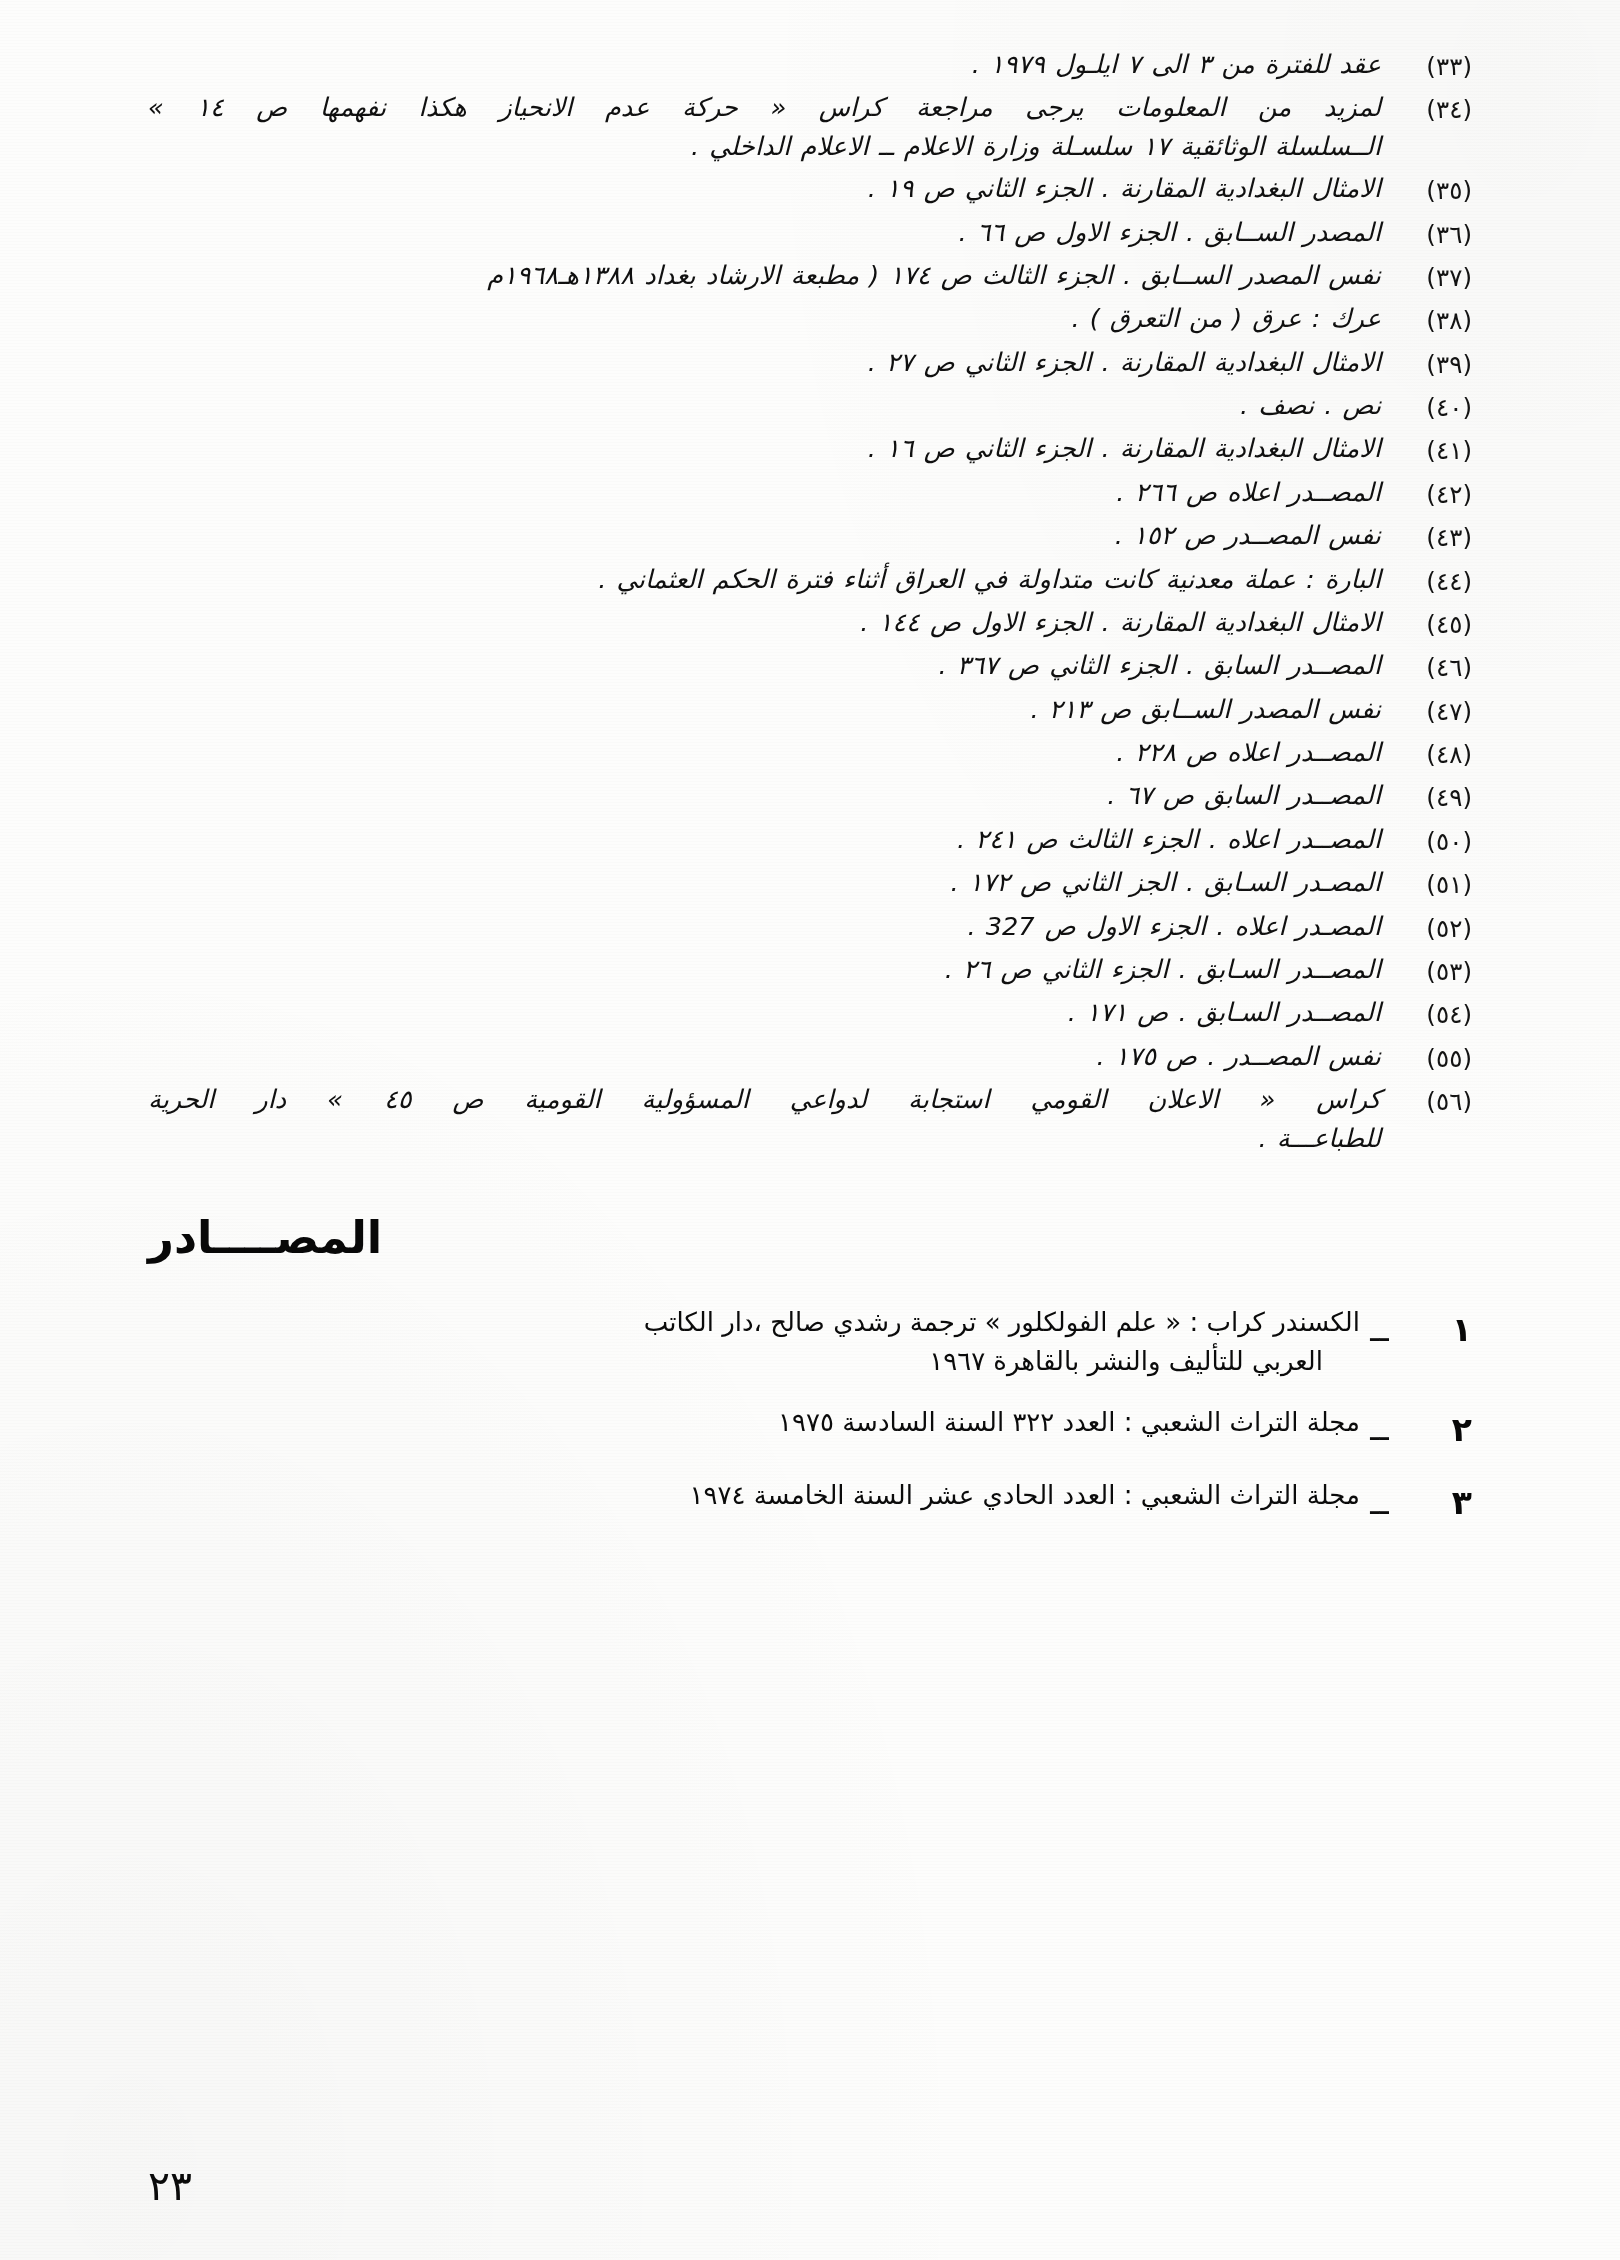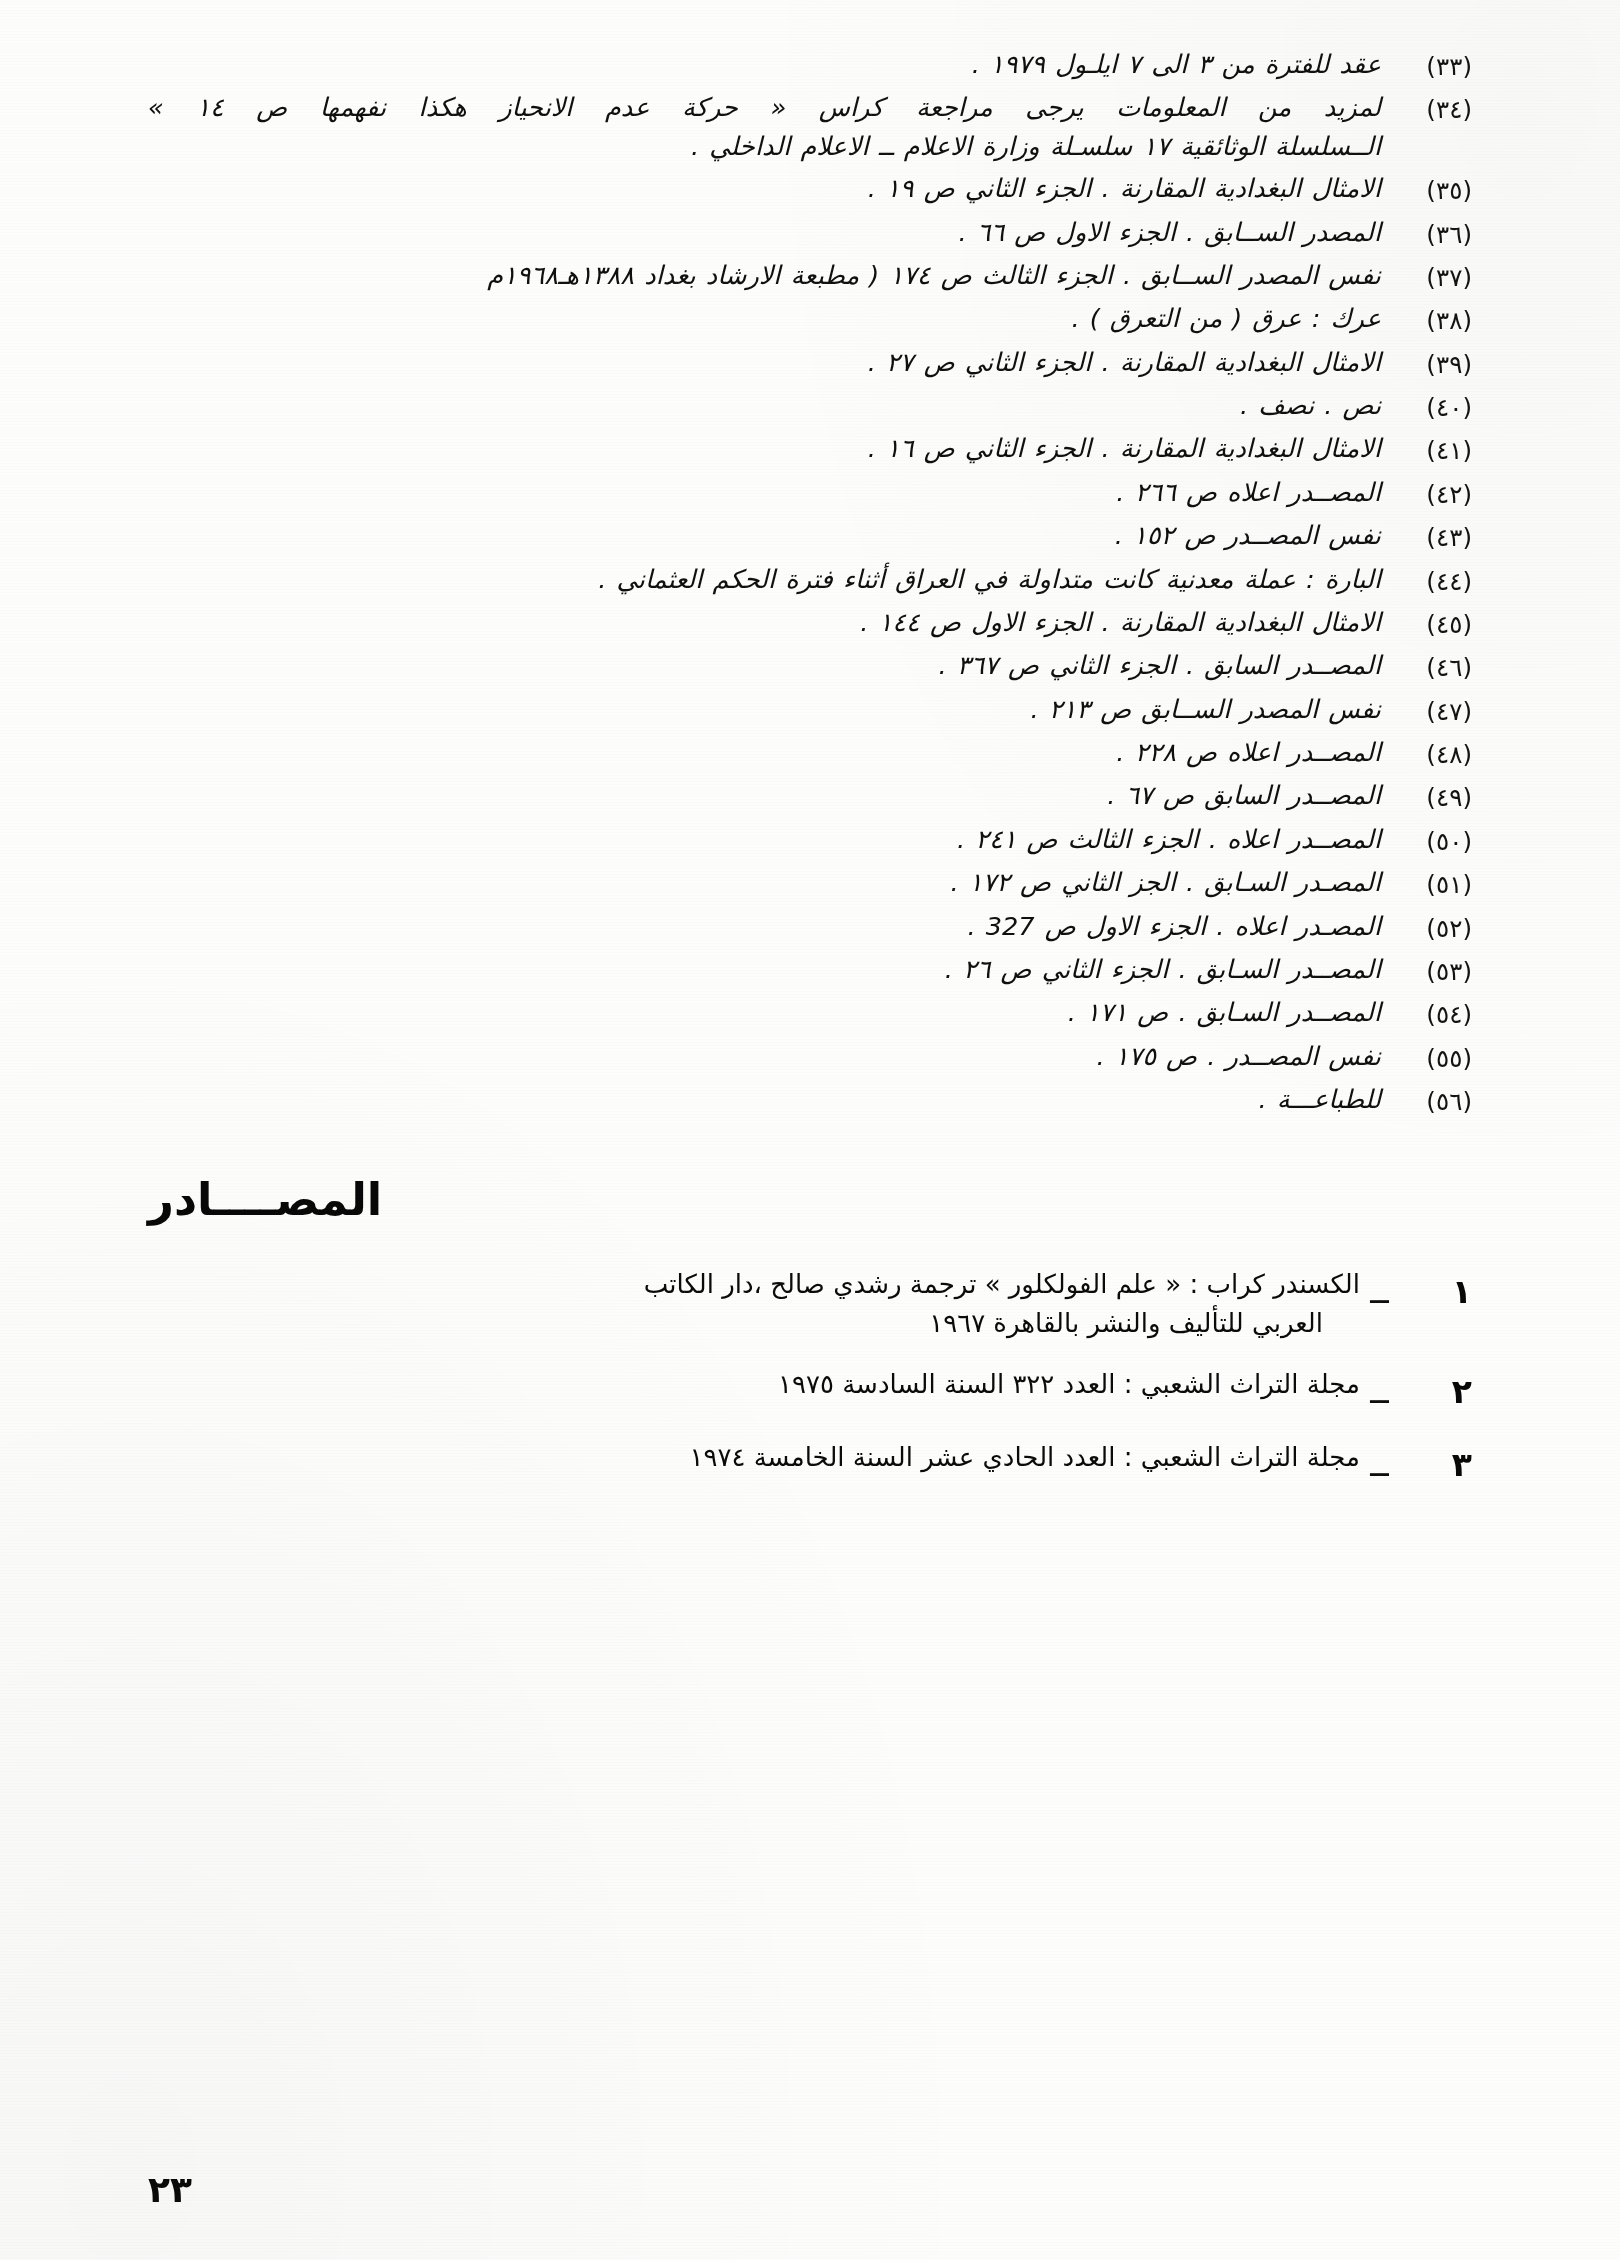--- a/index.html
+++ b/index.html
@@ -118,22 +118,22 @@
     color: #0b0b0b;
   }
   .bib-body .ln { display: block; }
   .bib-body .ln.cont { padding-right: 37px; }
 
   
   .folio {
     position: absolute;
     left: 148px;
     bottom: 51px;
-    font-size: 36px;
-    font-weight: bold;
+    font-size: 41px;
+    font-weight: normal;
     color: #0a0a0a;
     letter-spacing: 1px;
   }
 
   
   .grain {
     pointer-events: none;
     position: absolute;
     inset: 0;
     opacity: 0.05;
@@ -282,20 +282,21 @@
       </div>
       <div class="note short">
         <div class="note-num">(٥٥)</div>
         <div class="note-body">
           <span class="ln al-right">نفس المصــدر . ص ١٧٥ .</span>
         </div>
       </div>
       <div class="note">
         <div class="note-num">(٥٦)</div>
         <div class="note-body">
+          <span class="ln al-just">كراس « الاعلان القومي استجابة لدواعي المسؤولية القومية ص ٤٥ » دار الحرية</span>
           <span class="ln al-right">للطباعـــة .</span>
         </div>
       </div>
     </div>
 
   <div class="sources-heading">المصــــادر</div>
 
   <div class="biblio" id="biblio-list">
       <div class="bib-item">
         <div class="bib-num">١</div>

